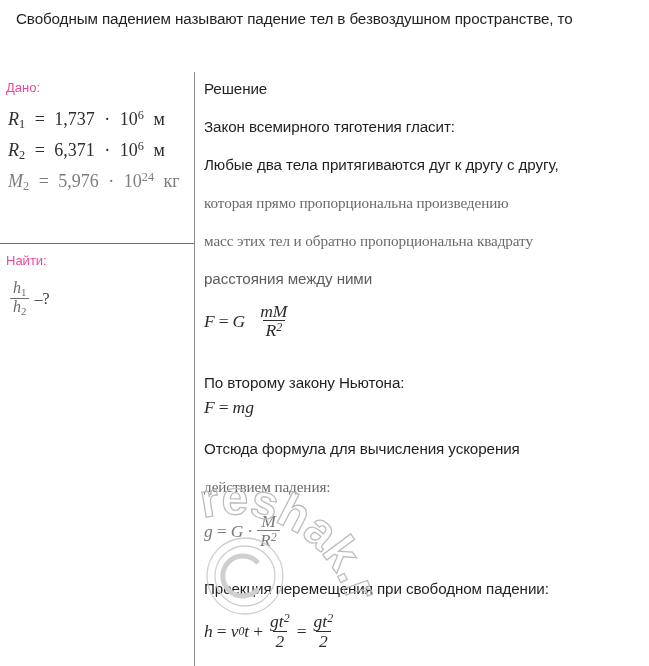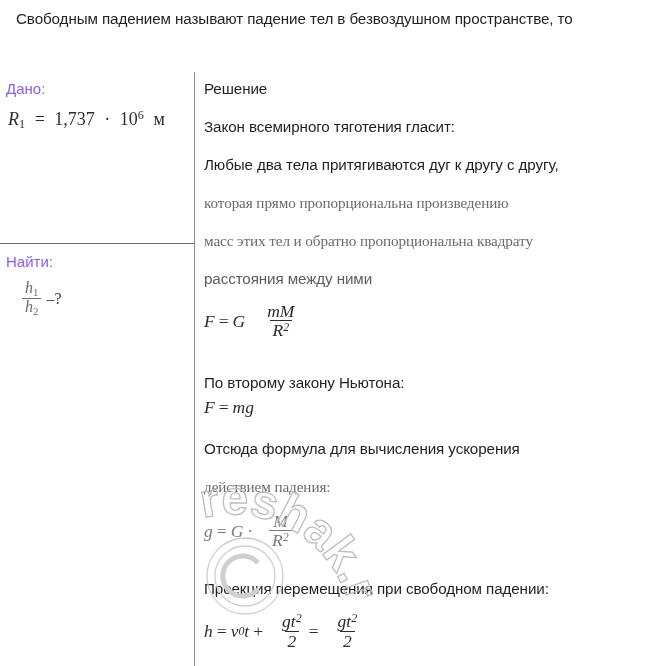--- a/index.html
+++ b/index.html
@@ -57,22 +57,22 @@
   }
 
   
   .left-col {
     position: absolute;
     left: 6px;
     top: 0;
     width: 188px;
   }
   .label-dano, .label-naiti {
-    font-size: 15px;
-    color: #8b5cf6;
+    font-size: 13px;
+    color: #ec4899;
   }
   .label-dano { position: absolute; left: 0; top: 8px; }
   .label-naiti { position: absolute; left: 0; top: 181px; }
 
   .given-list {
     position: absolute;
     left: 2px;
     top: 36px;
   }
   .given-row {
@@ -105,21 +105,20 @@
     font-family: "Liberation Serif", serif;
     font-size: 16px;
     color: #6d6d6d;
   }
   .frac {
     display: inline-flex;
     flex-direction: column;
     align-items: center;
     vertical-align: middle;
     line-height: 1.05;
-    margin-left: 12px;
   }
   .frac .num { padding: 0 3px; }
   .frac .den { padding: 0 3px; border-top: 1px solid currentColor; }
   .find-frac .tail { padding-left: 5px; color: #3a3a3a; }
 
   
   .right-col {
     position: absolute;
     left: 204px;
     top: 0;
@@ -182,22 +181,38 @@
 
       <div class="given-row">
         <i>R</i><sub>1</sub>
         <span class="unit">=</span>
         <span class="unit">1,737</span>
         <span class="unit">·</span>
         <span class="unit">10</span><sup>6</sup>
         <span class="unit">м</span>
       </div>
 
-
-
+      <div class="given-row">
+        <i>R</i><sub>2</sub>
+        <span class="unit">=</span>
+        <span class="unit">6,371</span>
+        <span class="unit">·</span>
+        <span class="unit">10</span><sup>6</sup>
+        <span class="unit">м</span>
+      </div>
+
+
+      <div class="given-row dim">
+        <i>M</i><sub>2</sub>
+        <span class="unit">=</span>
+        <span class="unit">5,976</span>
+        <span class="unit">·</span>
+        <span class="unit">10</span><sup>24</sup>
+        <span class="unit">кг</span>
+      </div>
 
     </div>
 
     <div class="label-naiti">Найти:</div>
 
     <div class="find-frac">
       <span class="frac">
         <span class="num"><i>h</i><sub>1</sub></span>
         <span class="den"><i>h</i><sub>2</sub></span>
       </span>
@@ -212,21 +227,21 @@
     <div class="sol-line" style="top:46px">Закон всемирного тяготения гласит:</div>
     <div class="sol-line" style="top:84px">Любые два тела притягиваются дуг к другу с другу,</div>
     <div class="sol-line faint2" style="top:122px">которая прямо пропорциональна произведению</div>
     <div class="sol-line faint2" style="top:160px">масс этих тел и обратно пропорциональна квадрату</div>
     <div class="sol-line faint" style="top:198px">расстояния между ними</div>
 
     <div class="formula" style="top:230px">
       <i>F</i>
       <span class="op">=</span>
       <i>G</i>
-      <span class="frac" style="margin-left:19px">
+      <span class="frac" style="margin-left:12px">
         <span class="num">mM</span>
         <span class="den"><span>R</span><sup>2</sup></span>
       </span>
     </div>
 
     <div class="sol-line" style="top:302px">По второму закону Ньютона:</div>
 
     <div class="formula" style="top:325px">
       <i>F</i>
       <span class="op">=</span>

